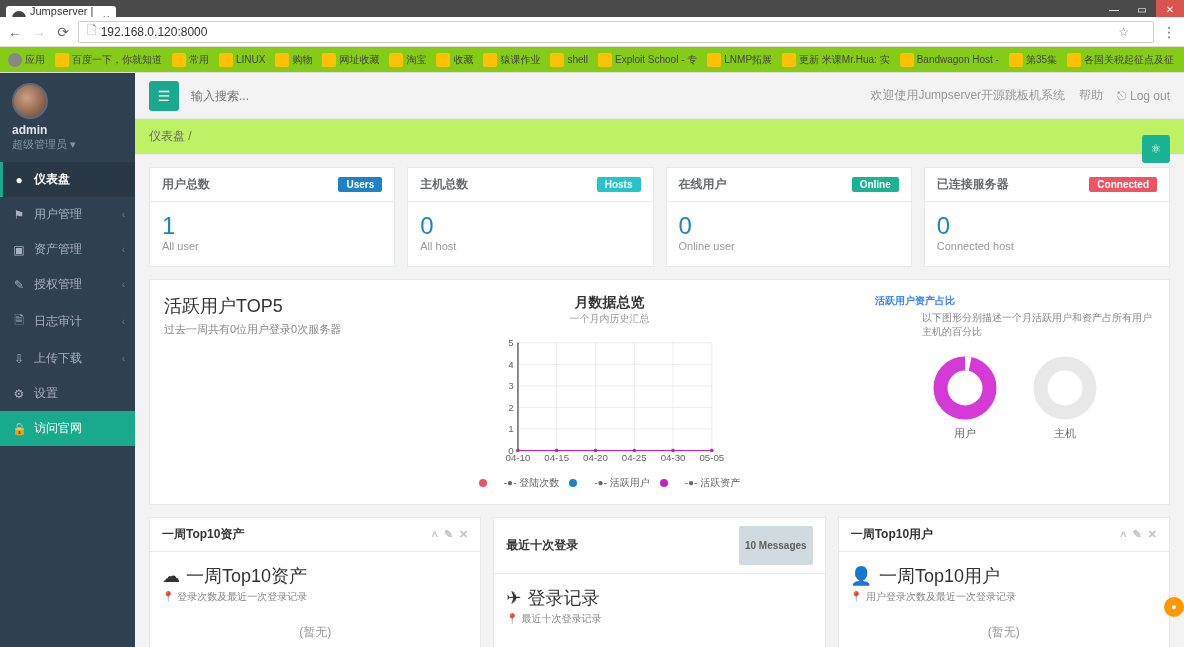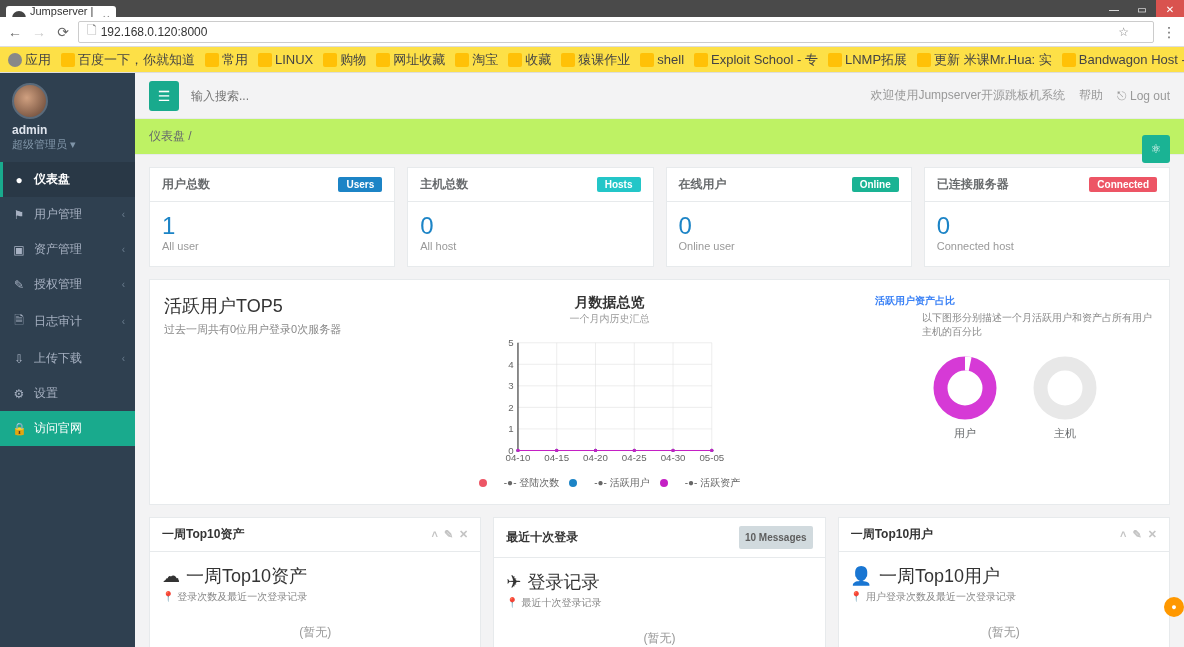--- a/index.html
+++ b/index.html
@@ -9,21 +9,21 @@
 .browser-chrome { height: 47px; background: #4a4a4a; position: relative; }
 .chrome-tab { position: absolute; left: 6px; top: 6px; width: 110px; height: 24px; background: #fff; border-radius: 3px 3px 0 0; display: flex; align-items: center; padding: 0 6px; font-size: 11px; color: #333; }
 .chrome-tab .favicon { width: 14px; height: 14px; border-radius: 50%; background: #444; margin-right: 4px; flex-shrink: 0; }
 .chrome-close { margin-left: auto; color: #888; cursor: pointer; font-size: 13px; }
 .win-buttons { position: absolute; right: 0; top: 0; display: flex; }
 .win-btn { width: 28px; height: 18px; display: flex; align-items: center; justify-content: center; font-size: 10px; color: #fff; }
 .win-btn.close { background: #d9534f; }
 .chrome-nav { position: absolute; left: 0; right: 0; bottom: 0; height: 30px; background: #fff; border-bottom: 1px solid #ddd; display: flex; align-items: center; padding: 0 6px; gap: 6px; }
 .nav-icon { width: 18px; text-align: center; color: #666; cursor: pointer; font-size: 14px; }
 .addr-bar { flex: 1; height: 22px; border: 1px solid #ccc; border-radius: 2px; padding: 0 24px 0 8px; font-size: 12px; color: #333; display: flex; align-items: center; }
-.bookmarks { height: 26px; background: #fde047; border-bottom: 1px solid #ddd; display: flex; align-items: center; padding: 0 8px; gap: 10px; font-size: 13px; color: #444; overflow: hidden; white-space: nowrap; }
+.bookmarks { height: 26px; background: #84cc16; border-bottom: 1px solid #ddd; display: flex; align-items: center; padding: 0 8px; gap: 10px; font-size: 10px; color: #444; overflow: hidden; white-space: nowrap; }
 .bm-item { display: flex; align-items: center; gap: 3px; cursor: pointer; }
 .bm-item .bi { width: 14px; height: 14px; background: #ffc107; border-radius: 2px; }
 .bm-item .bi.g { background: #888; border-radius: 50%; }
 
 
 .app { display: flex; height: calc(647px - 47px - 26px); }
 .sidebar { width: 135px; background: #2f4050; color: #a7b1c2; }
 .side-head { padding: 10px 12px; background: #2f4050; }
 .avatar { width: 36px; height: 36px; border-radius: 50%; background: radial-gradient(circle at 40% 40%, #d0a080, #604030); border: 2px solid #5a6a7a; }
 .side-user { margin-top: 4px; font-size: 12px; color: #dfe4ed; font-weight: bold; }
@@ -68,21 +68,21 @@
 .donuts { display: flex; gap: 30px; margin-top: 14px; justify-content: center; }
 .donut-wrap { text-align: center; }
 .donut { width: 70px; height: 70px; }
 .dl { font-size: 11px; color: #676a6c; }
 
 .bot-row { display: flex; gap: 12px; margin-top: 12px; }
 .bot-box { flex: 1; background: #fff; border: 1px solid #e7eaec; }
 .bot-head { padding: 8px 12px; border-bottom: 1px solid #e7eaec; display: flex; justify-content: space-between; align-items: center; font-size: 12px; font-weight: bold; color: #333; }
 .panel-tools { display: flex; gap: 6px; color: #c4c4c4; font-size: 11px; }
 .panel-tools span { cursor: pointer; }
-.msg-badge { background: #d1dade; color: #5e5e5e; padding: 6px 6px; border-radius: 2px; font-size: 10px; font-weight: bold; }
+.msg-badge { background: #d1dade; color: #5e5e5e; padding: 14px 6px; border-radius: 2px; font-size: 10px; font-weight: bold; }
 .bot-body { padding: 12px; }
 .bot-body h2 { font-size: 18px; color: #333; font-weight: normal; display: flex; align-items: center; gap: 6px; }
 .bot-body .sb { font-size: 10px; color: #888; margin-top: 2px; }
 .empty { text-align: center; padding: 20px 0 14px; color: #999; font-size: 12px; }
 
 
 .axis-line { stroke: #333; stroke-width: 1; }
 .grid-line { stroke: #ddd; stroke-width: 0.5; }
 .tick-text { font-size: 9px; fill: #666; }
 .legend-row { display: flex; justify-content: center; gap: 10px; font-size: 10px; color: #666; margin-top: 4px; }

